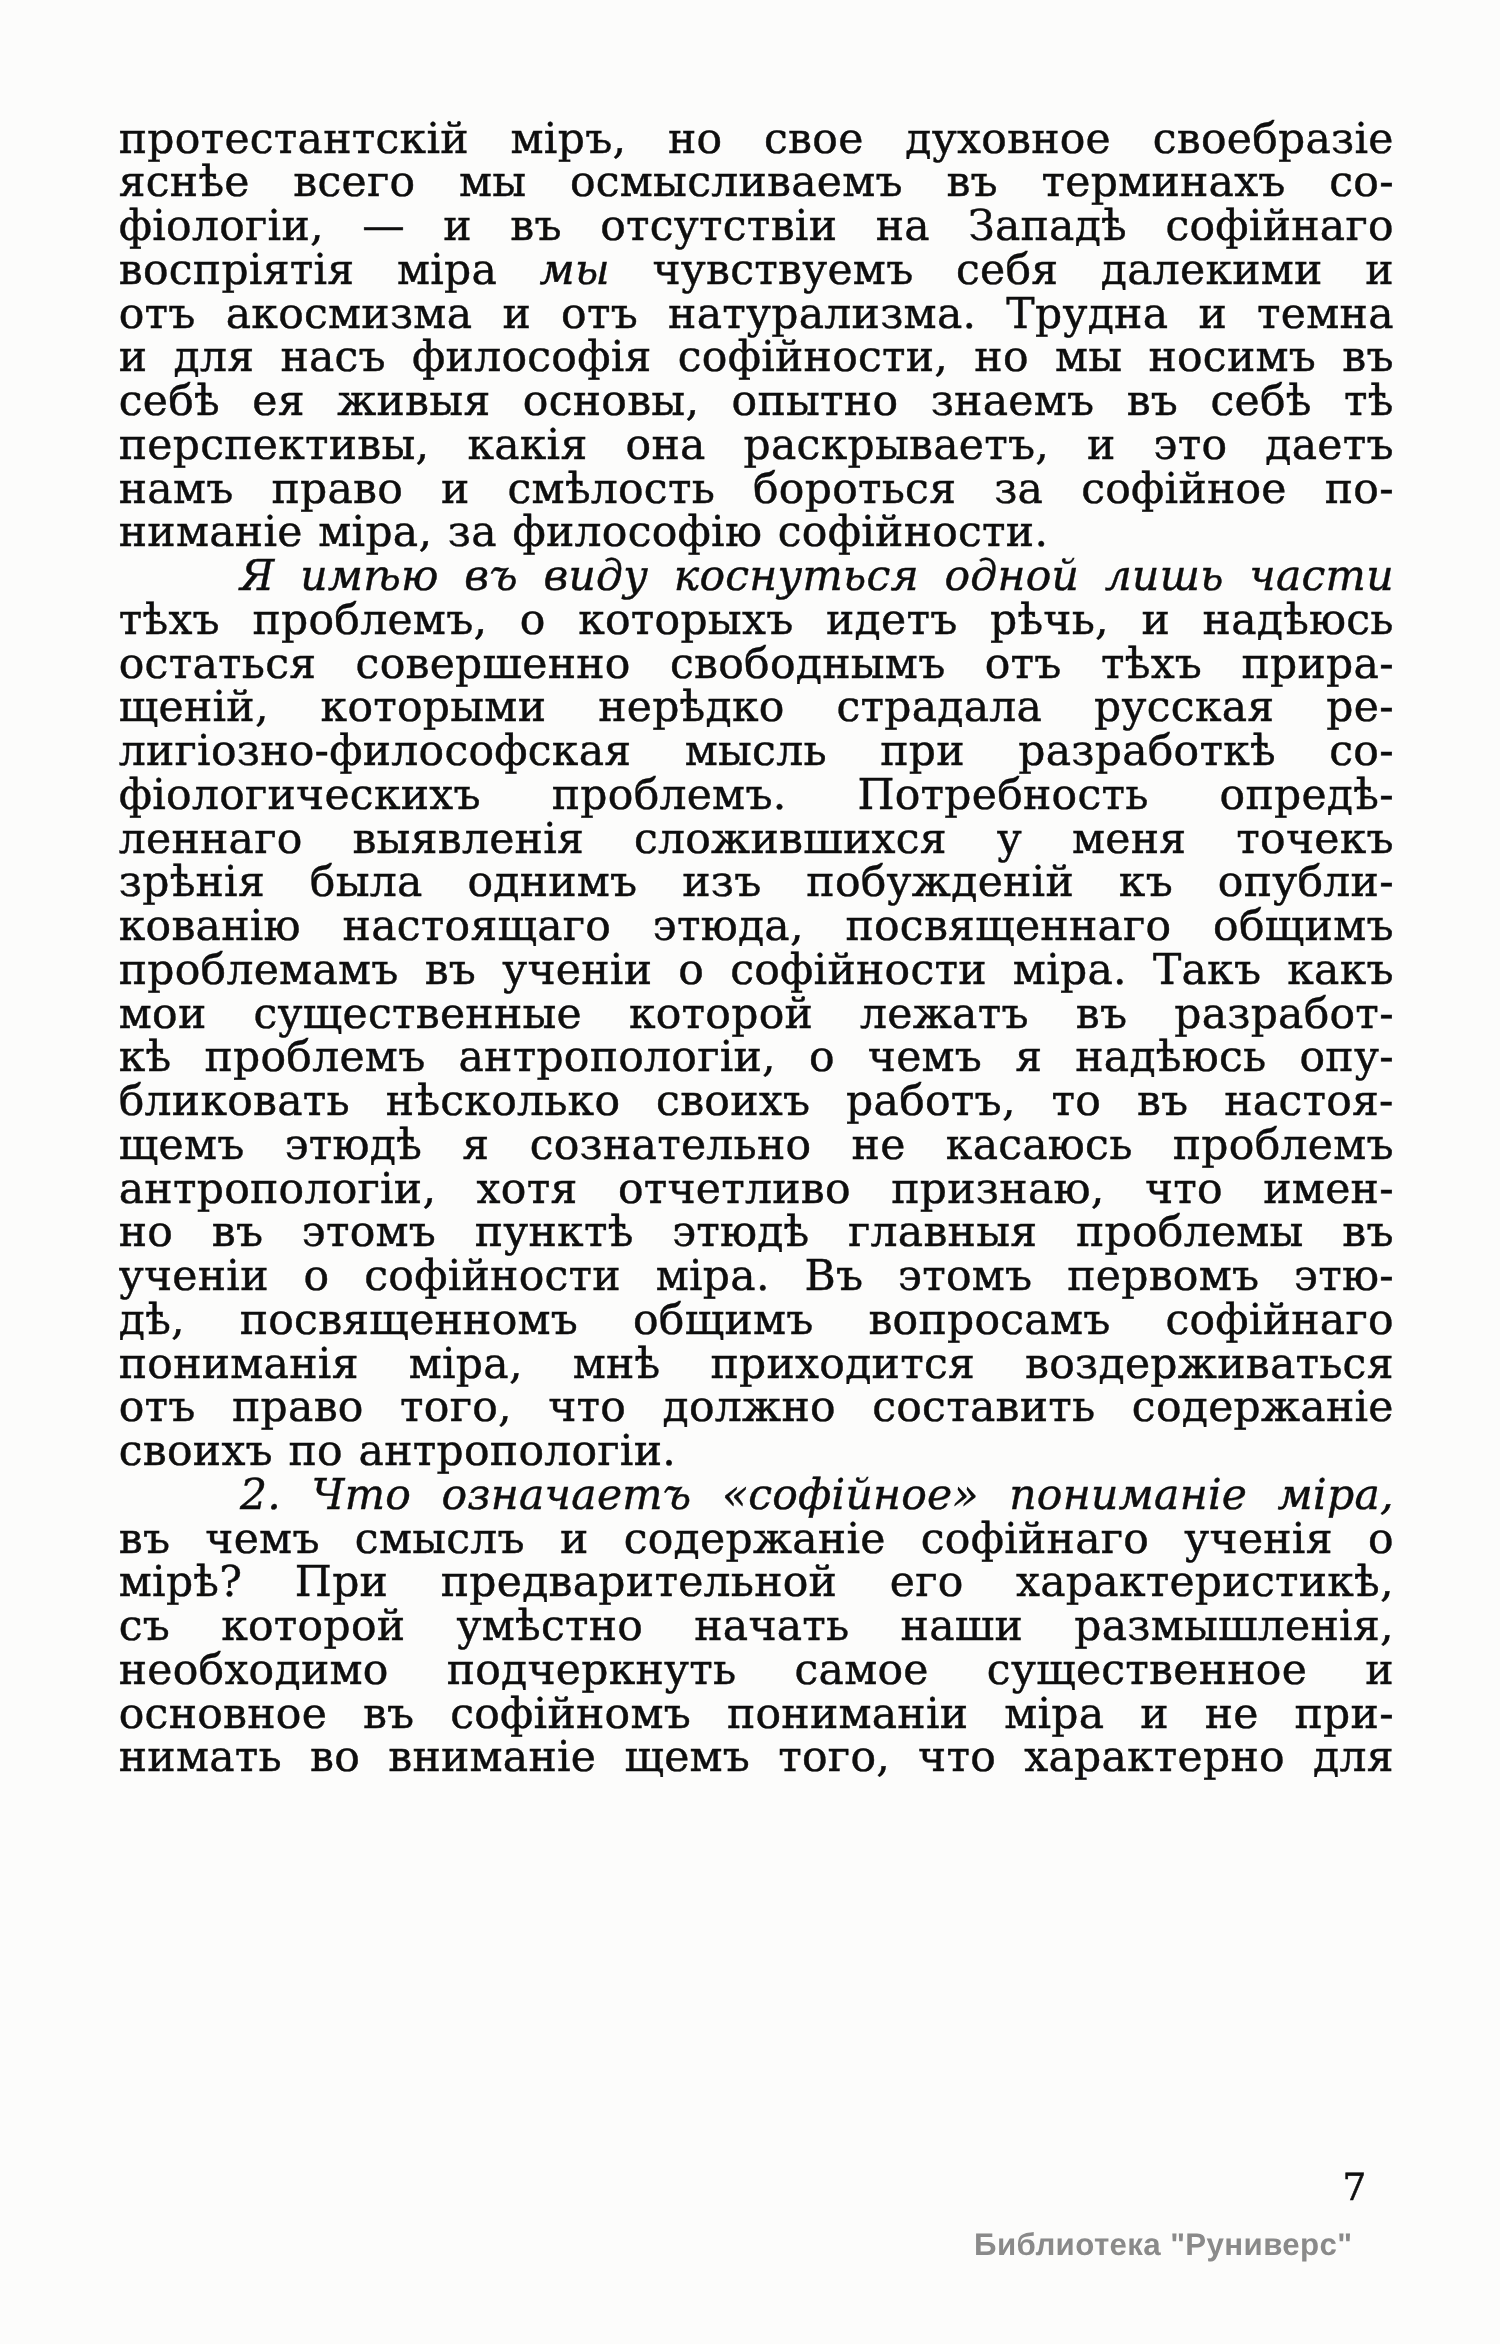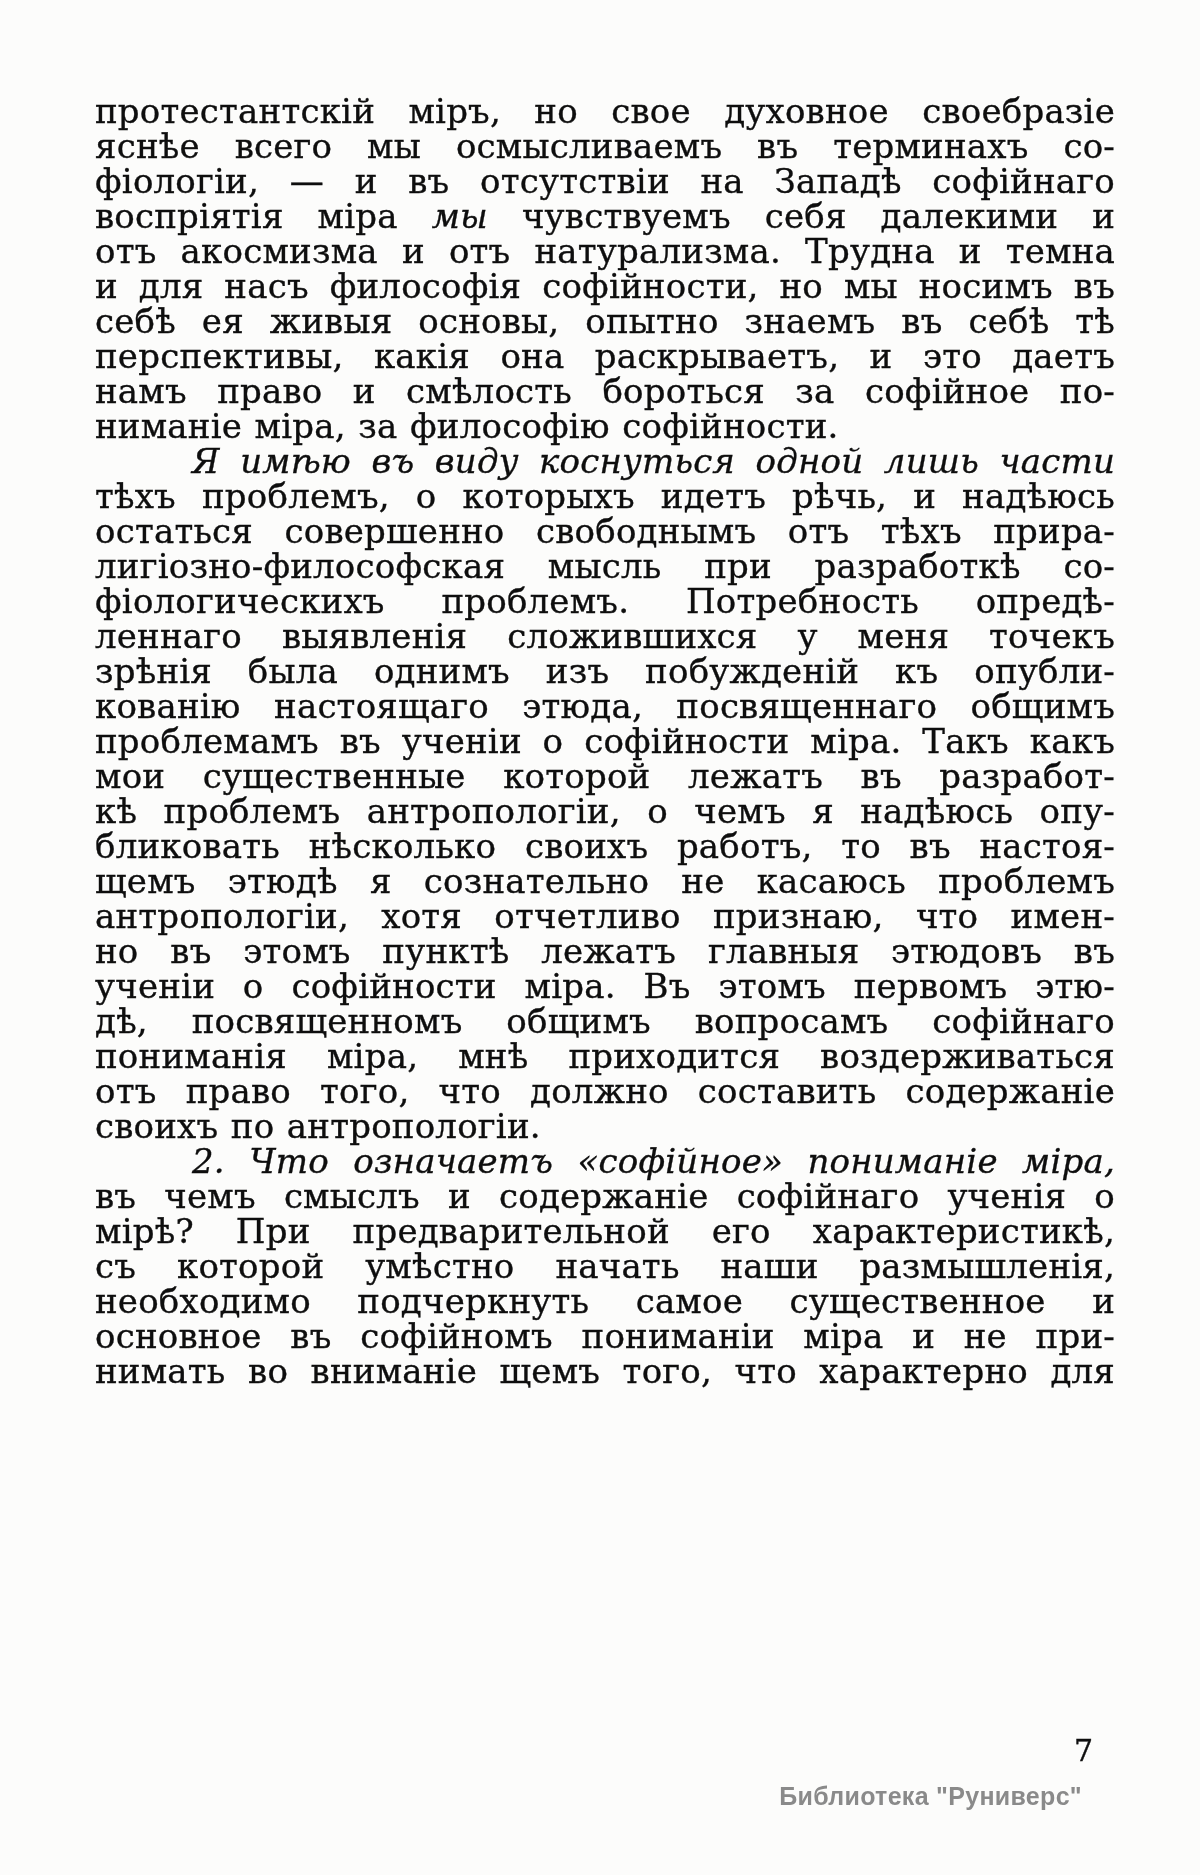--- a/index.html
+++ b/index.html
@@ -64,32 +64,33 @@
       <div class="line">воспріятія міра <i>мы</i> чувствуемъ себя далекими и</div>
       <div class="line">отъ акосмизма и отъ натурализма. Трудна и темна</div>
       <div class="line">и для насъ философія софійности, но мы носимъ въ</div>
       <div class="line">себѣ ея живыя основы, опытно знаемъ въ себѣ тѣ</div>
       <div class="line">перспективы, какія она раскрываетъ, и это даетъ</div>
       <div class="line">намъ право и смѣлость бороться за софійное по-</div>
       <div class="line flush">ниманіе міра, за философію софійности.</div>
       <div class="line indent">Я имѣю въ виду коснуться одной лишь части</div>
       <div class="line">тѣхъ проблемъ, о которыхъ идетъ рѣчь, и надѣюсь</div>
       <div class="line">остаться совершенно свободнымъ отъ тѣхъ прира-</div>
+      <div class="line">щеній, которыми нерѣдко страдала русская ре-</div>
       <div class="line">лигіозно-философская мысль при разработкѣ со-</div>
       <div class="line">фіологическихъ проблемъ. Потребность опредѣ-</div>
       <div class="line">леннаго выявленія сложившихся у меня точекъ</div>
       <div class="line">зрѣнія была однимъ изъ побужденій къ опубли-</div>
       <div class="line">кованію настоящаго этюда, посвященнаго общимъ</div>
       <div class="line">проблемамъ въ ученіи о софійности міра. Такъ какъ</div>
       <div class="line">мои существенные которой лежатъ въ разработ-</div>
       <div class="line">кѣ проблемъ антропологіи, о чемъ я надѣюсь опу-</div>
       <div class="line">бликовать нѣсколько своихъ работъ, то въ настоя-</div>
       <div class="line">щемъ этюдѣ я сознательно не касаюсь проблемъ</div>
       <div class="line">антропологіи, хотя отчетливо признаю, что имен-</div>
-      <div class="line">но въ этомъ пунктѣ лежатъ главныя этюдовъ въ</div>
+      <div class="line">но въ этомъ пунктѣ этюдѣ главныя проблемы въ</div>
       <div class="line">ученіи о софійности міра. Въ этомъ первомъ этю-</div>
       <div class="line">дѣ, посвященномъ общимъ вопросамъ софійнаго</div>
       <div class="line">пониманія міра, мнѣ приходится воздерживаться</div>
       <div class="line">отъ право того, что должно составить содержаніе</div>
       <div class="line flush">своихъ по антропологіи.</div>
       <div class="line indent">2. Что означаетъ «софійное» пониманіе міра,</div>
       <div class="line">въ чемъ смыслъ и содержаніе софійнаго ученія о</div>
       <div class="line">мірѣ? При предварительной его характеристикѣ,</div>
       <div class="line">съ которой умѣстно начать наши размышленія,</div>
       <div class="line">необходимо подчеркнуть самое существенное и</div>

